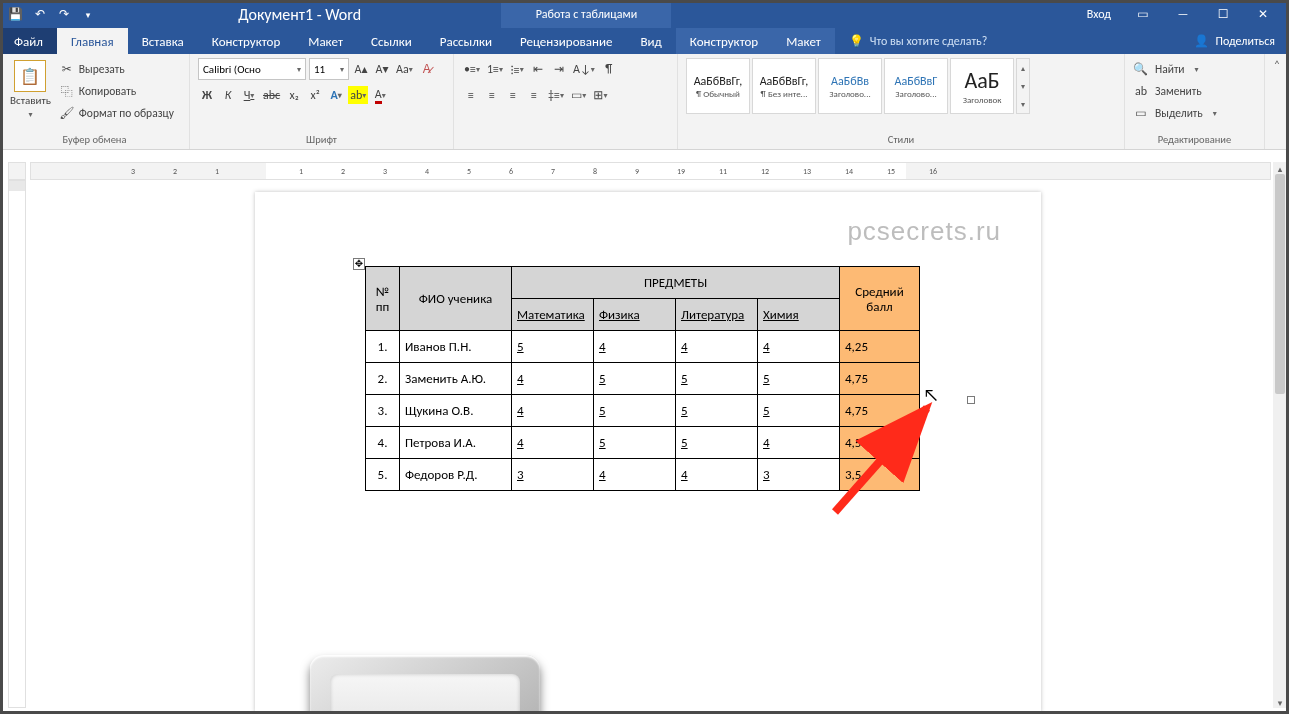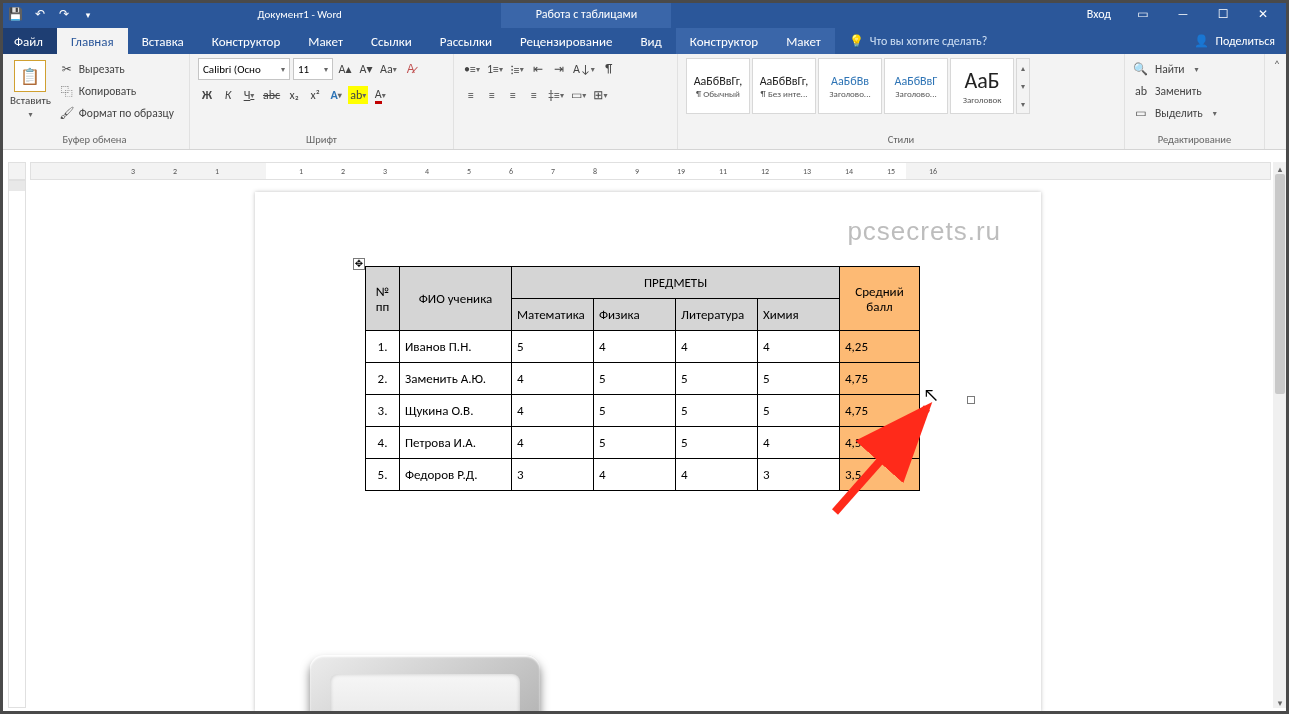--- a/index.html
+++ b/index.html
@@ -1,21 +1,21 @@
 <!DOCTYPE html>
 <html><head>
 <meta charset="utf-8">
 <style>
   * { box-sizing: border-box; margin:0; padding:0; }
   body { font-family: "Segoe UI", Calibri, Arial, sans-serif; font-size:12px; background:#fff; width:1289px; height:714px; overflow:hidden; position:relative; }
   
   .titlebar { height:28px; background:#2b579a; color:#fff; display:flex; align-items:center; padding:0 6px; }
   .qat { display:flex; gap:4px; align-items:center; }
   .qat .ic { width:20px; height:20px; display:flex; align-items:center; justify-content:center; cursor:default; }
-  .title-center { flex:1; text-align:center; font-size:11px; }
+  .title-center { flex:1; text-align:center; font-size:16px; }
   .title-context { width:170px; text-align:center; font-size:12px; background:#3a66a9; height:100%; display:flex; align-items:center; justify-content:center; }
   .spacer-flex { flex:1; }
   .winbtns { display:flex; gap:0; }
   .winbtns .ic { width:40px; height:28px; display:flex; align-items:center; justify-content:center; }
   .login { padding:0 12px; }
   
   .tabs { height:26px; background:#2b579a; color:#fff; display:flex; align-items:stretch; }
   .tab { padding:0 14px; display:flex; align-items:center; font-size:13px; cursor:default; }
   .tab.file { background:#1e3e73; }
   .tab.active { background:#f3f3f3; color:#2b579a; }
@@ -53,21 +53,21 @@
   .vruler { position:absolute; top:30px; left:8px; width:18px; bottom:6px; background:#fff; border:1px solid #e0e0e0;}
   .vruler .gray { position:absolute; left:0; right:0; background:#e8e8e8;}
   .corner { position:absolute; top:12px; left:8px; width:18px; height:18px; background:#f3f3f3; border:1px solid #e0e0e0;}
   .page { position:absolute; left:255px; top:42px; width:786px; height:520px; background:#fff; box-shadow:0 0 4px rgba(0,0,0,.25); }
   .watermark { position:absolute; right:40px; top:24px; font-size:26px; color:#bdbdbd; letter-spacing:1px; font-family:Arial; }
   .tbl { position:absolute; left:110px; top:74px; border-collapse:collapse; font-family:Calibri; font-size:13px; }
   .tbl td, .tbl th { border:1px solid #000; padding:8px 5px; height:18px; }
   .tbl th { font-weight:normal; text-align:center; background:#d5d5d5; }
   .tbl .num { text-align:center; width:34px;}
   .tbl .fio { width:112px; }
-  .tbl .subj { width:82px; text-align:left;}
+  .tbl .subj { width:82px; text-align:left;text-decoration:underline;}
   .tbl .avg { width:80px; background:#fdba74; }
   .tblhandle { position:absolute; left:98px; top:66px; width:12px; height:12px; border:1px solid #7a7a7a; background:#fff; font-size:10px; line-height:10px; text-align:center; }
   .tblresize { position:absolute; width:8px; height:8px; border:1px solid #7a7a7a; background:#fff;}
   .cursor { position:absolute; font-size:18px; color:#000;}
   .arrow { position:absolute; }
   .key { position:absolute; left:310px; top:505px; width:230px; height:156px; border-radius:14px; background:linear-gradient(145deg,#ececec,#9e9e9e); box-shadow:0 6px 10px rgba(0,0,0,.5), inset 0 2px 2px #fff; display:flex; align-items:center; justify-content:center; }
   .key .cap { width:190px; height:118px; background:linear-gradient(#f6f6f6,#d4d4d4); border-radius:8px; display:flex; align-items:center; justify-content:center; font-size:60px; color:#333; font-family:Arial; box-shadow:inset 0 0 4px rgba(0,0,0,.2);}
   .vscroll { position:absolute; top:12px; right:2px; width:14px; bottom:6px; background:#f0f0f0; }
   .vscroll .thumb { position:absolute; left:2px; right:2px; top:12px; height:220px; background:#c9c9c9; border-radius:2px;}
   .vscroll .arr { position:absolute; left:0; right:0; height:12px; display:flex; align-items:center; justify-content:center; font-size:9px; color:#666;}
@@ -142,21 +142,21 @@
           </div>
       </div>
     </div>
     <div class="group-label">Буфер обмена</div>
   </div>
 
   <div class="group" style="width:264px;">
     <div class="group-body">
         <div class="col" style="width:100%;gap:4px;">
       <div class="iconrow">
-        <div class="fontbox" style="width:92px;">
+        <div class="fontbox" style="width:108px;">
               <span>Calibri (Осно</span>
               <span class="dd">▾</span>
             </div>
         <div class="fontbox" style="width:40px;">
               <span>11</span>
               <span class="dd">▾</span>
             </div>
         <span class="ib">A▴</span>
         <span class="ib">A▾</span>
         <span class="ib dd">Aa</span>

